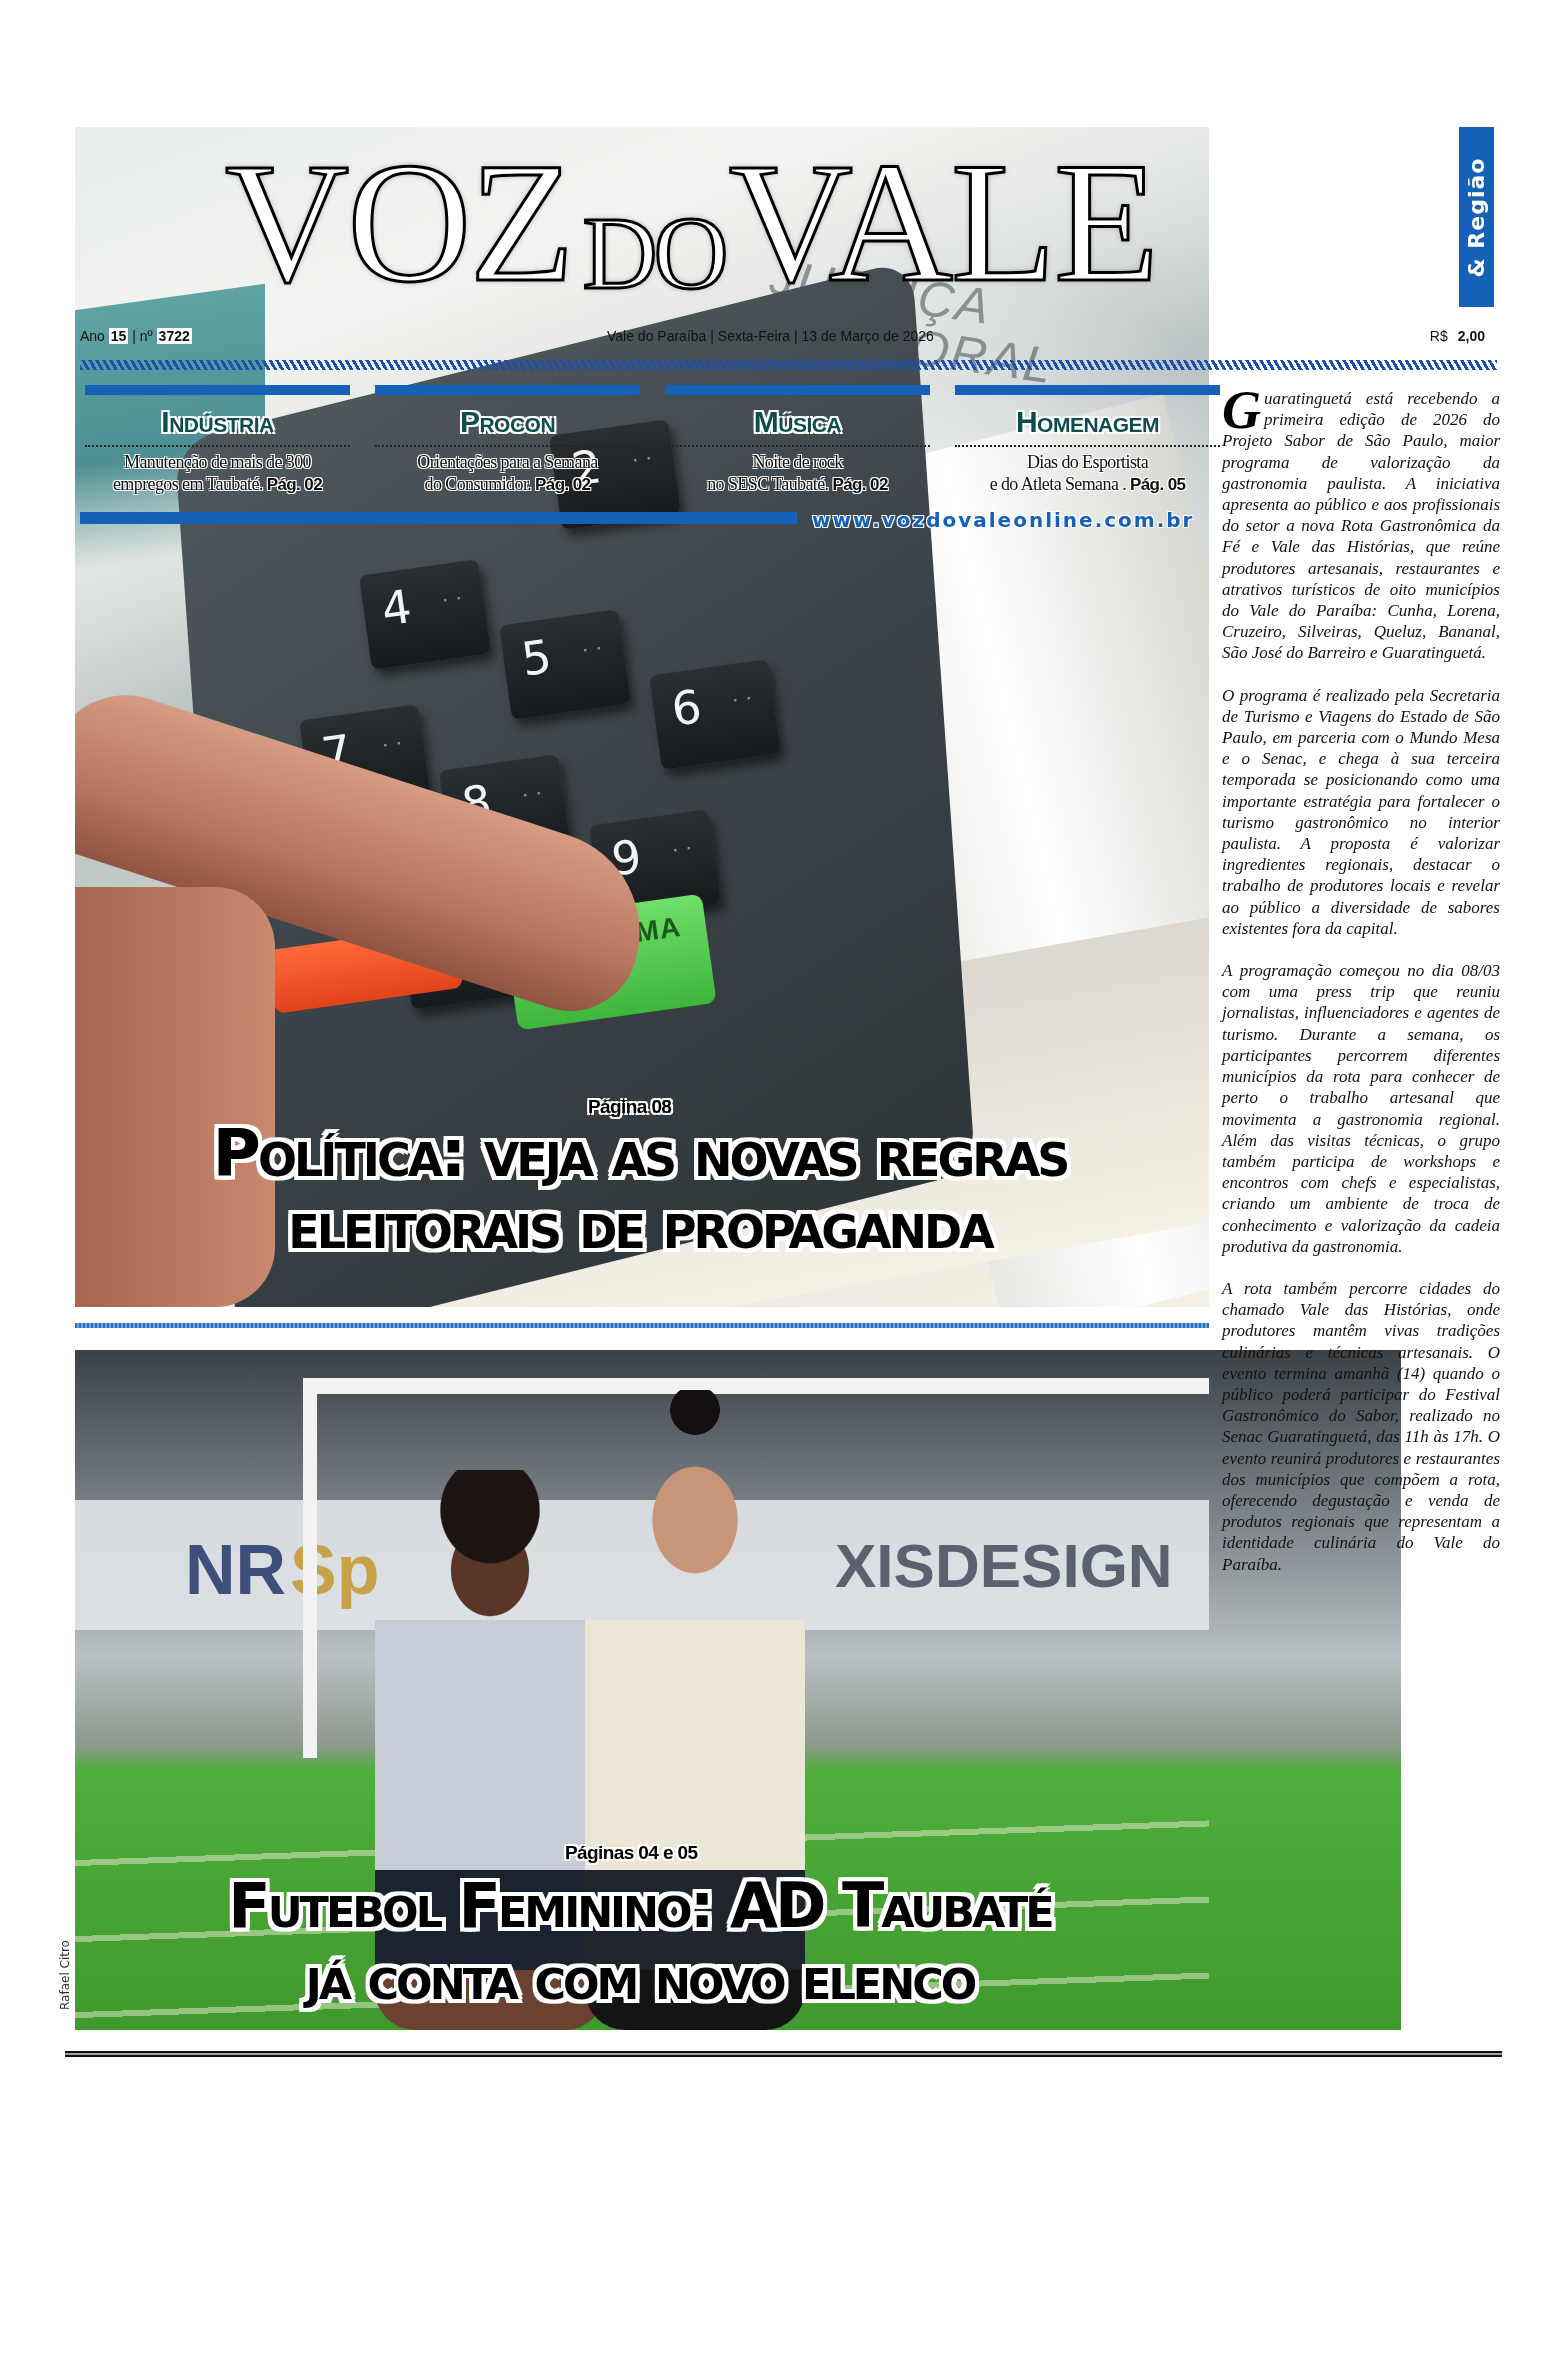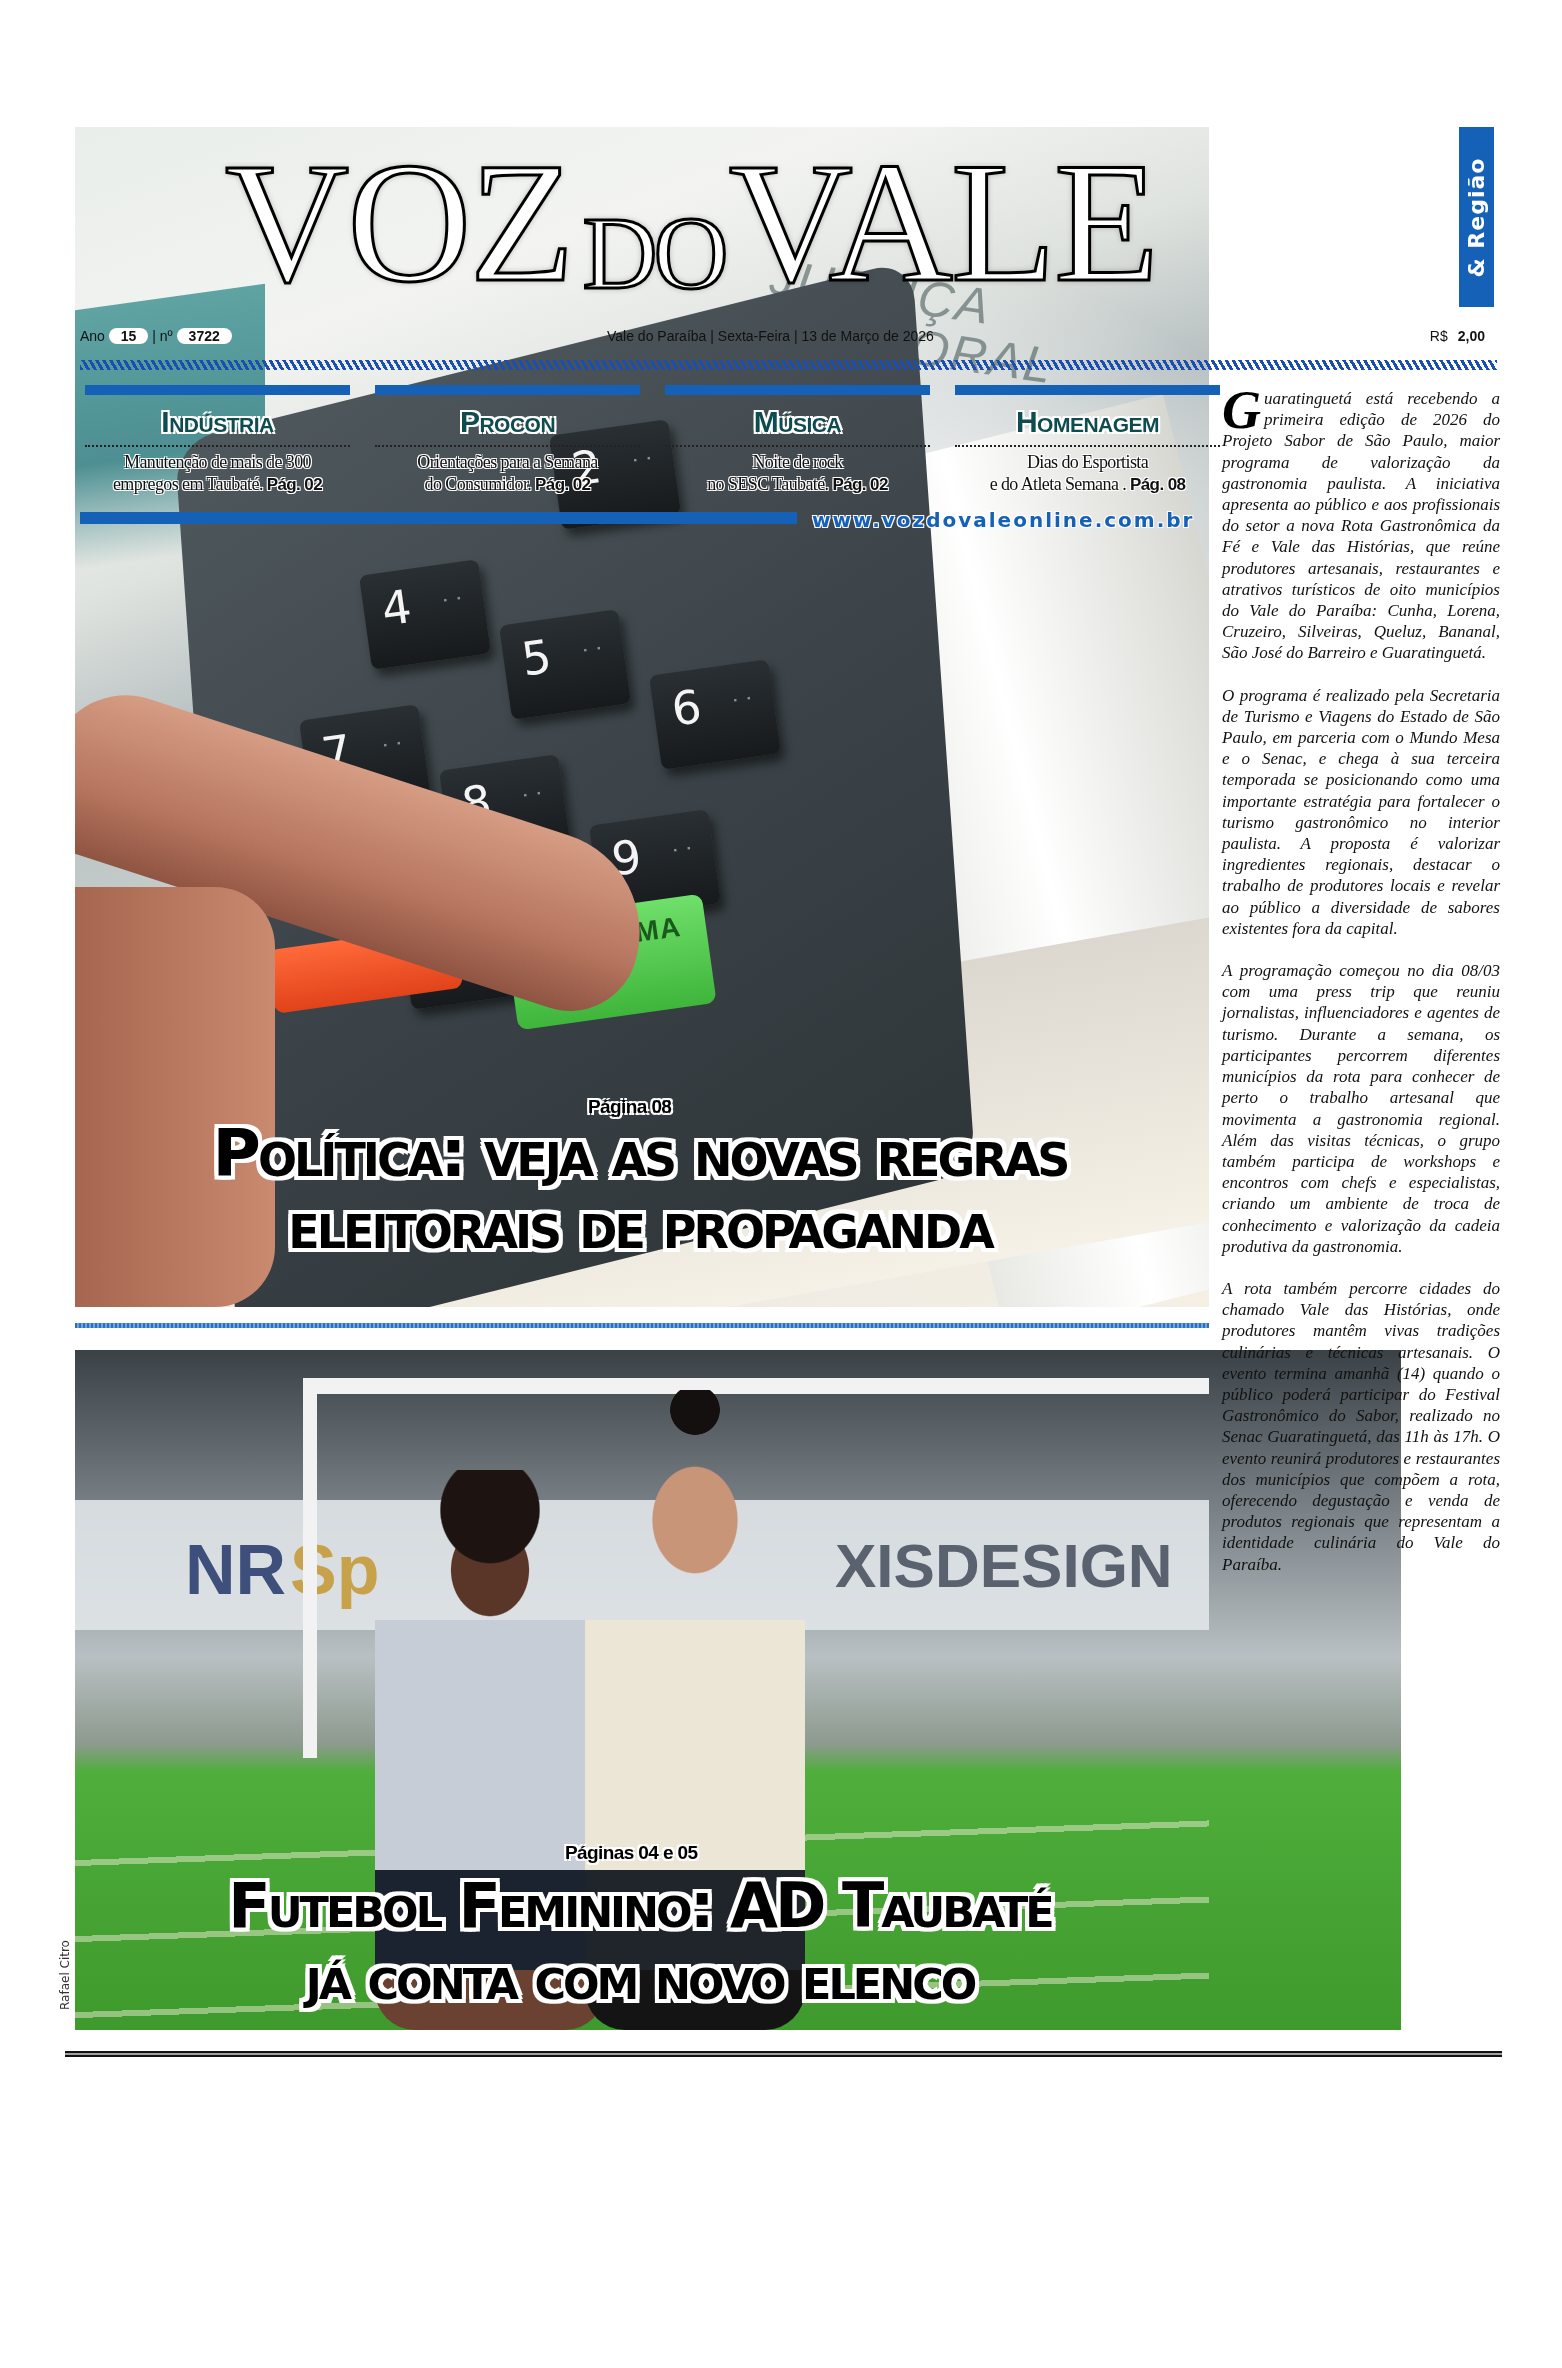--- a/index.html
+++ b/index.html
@@ -79,21 +79,21 @@
   .regiao-tag span {
     transform: rotate(-90deg); white-space: nowrap; color: #fff; font-weight: bold; font-size: 22px;
     font-family: "DejaVu Sans", sans-serif; letter-spacing: 1px;
   }
 
   .dateline {
     position: absolute; left: 80px; top: 328px; width: 1415px; height: 22px;
     font-family: "Liberation Sans", sans-serif; font-size: 14px; color: #111;
   }
   .dateline .left { position: absolute; left: 0; top: 0; }
-  .dateline .left b { background: #fff; padding: 0 12px; border-radius: 8px; }
+  .dateline .left b { background: #fff; padding: 0 2px; }
   .dateline .center { position: absolute; left: 527px; top: 0; }
   .dateline .right { position: absolute; right: 10px; top: 0; }
   .dateline .right b { margin-left: 10px; }
 
   .hatch {
     position: absolute; height: 10px;
     background: repeating-linear-gradient(60deg, #1a4fb0 0 3px, transparent 3px 6px);
   }
 
   
@@ -275,21 +275,21 @@
       <b>Pág. 02</b>
     </div>
   </div>
   <div class="teaser">
     <div class="bar"></div>
     <div class="title">Homenagem</div>
     <div class="dots"></div>
     <div class="desc">
       <span>Dias do Esportista</span><br>
       <span>e do Atleta Semana .</span>
-      <b>Pág. 08</b>
+      <b>Pág. 05</b>
     </div>
   </div>
 </div>
 
 <div class="blue-bar-bottom"></div>
 <div class="website">www.vozdovaleonline.com.br</div>
 
 <div class="page-ref" style="left:588px; top:1096px;">Página 08</div>
 <div class="headline" style="left:95px; top:1118px; width:1090px; font-size:66px; line-height:72px;">
   <div>Política: veja as novas regras</div>

